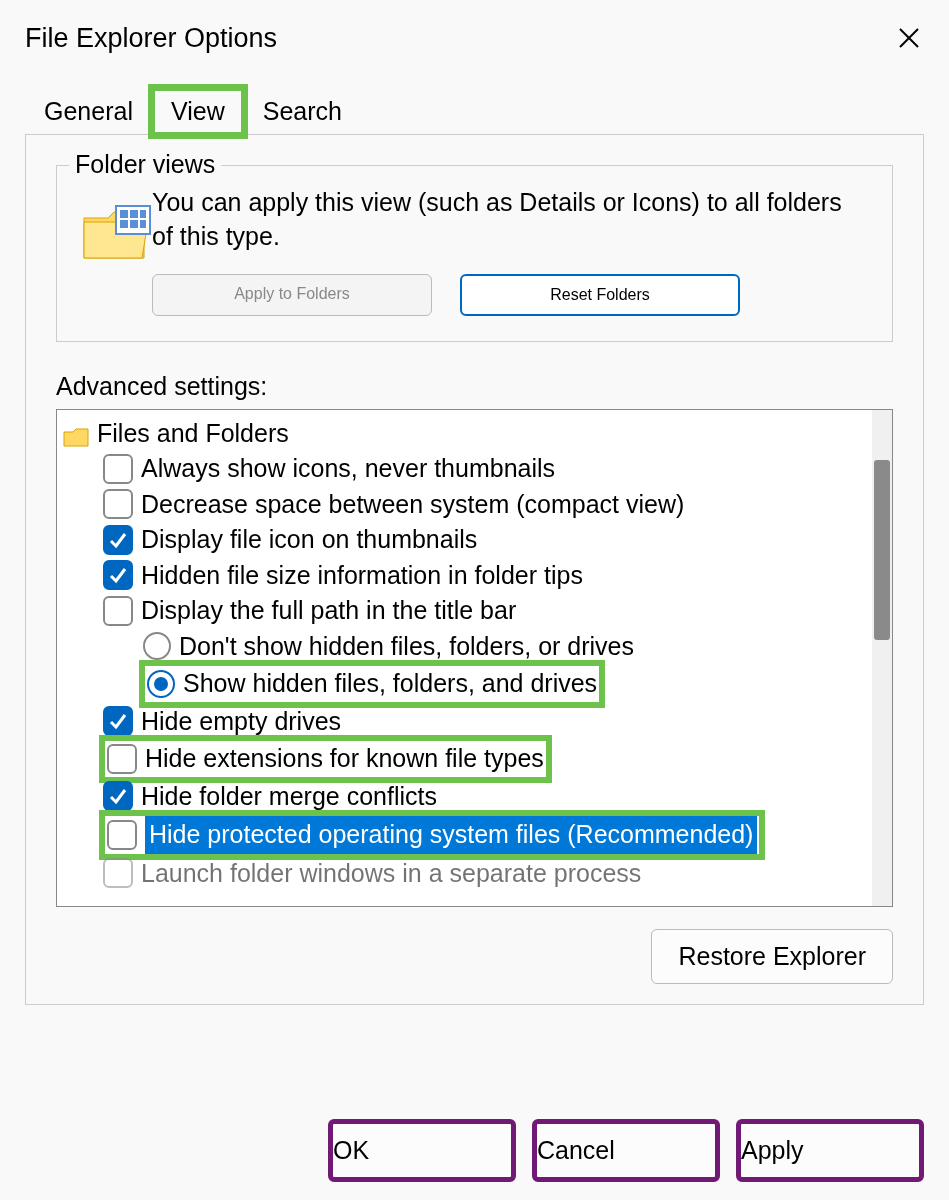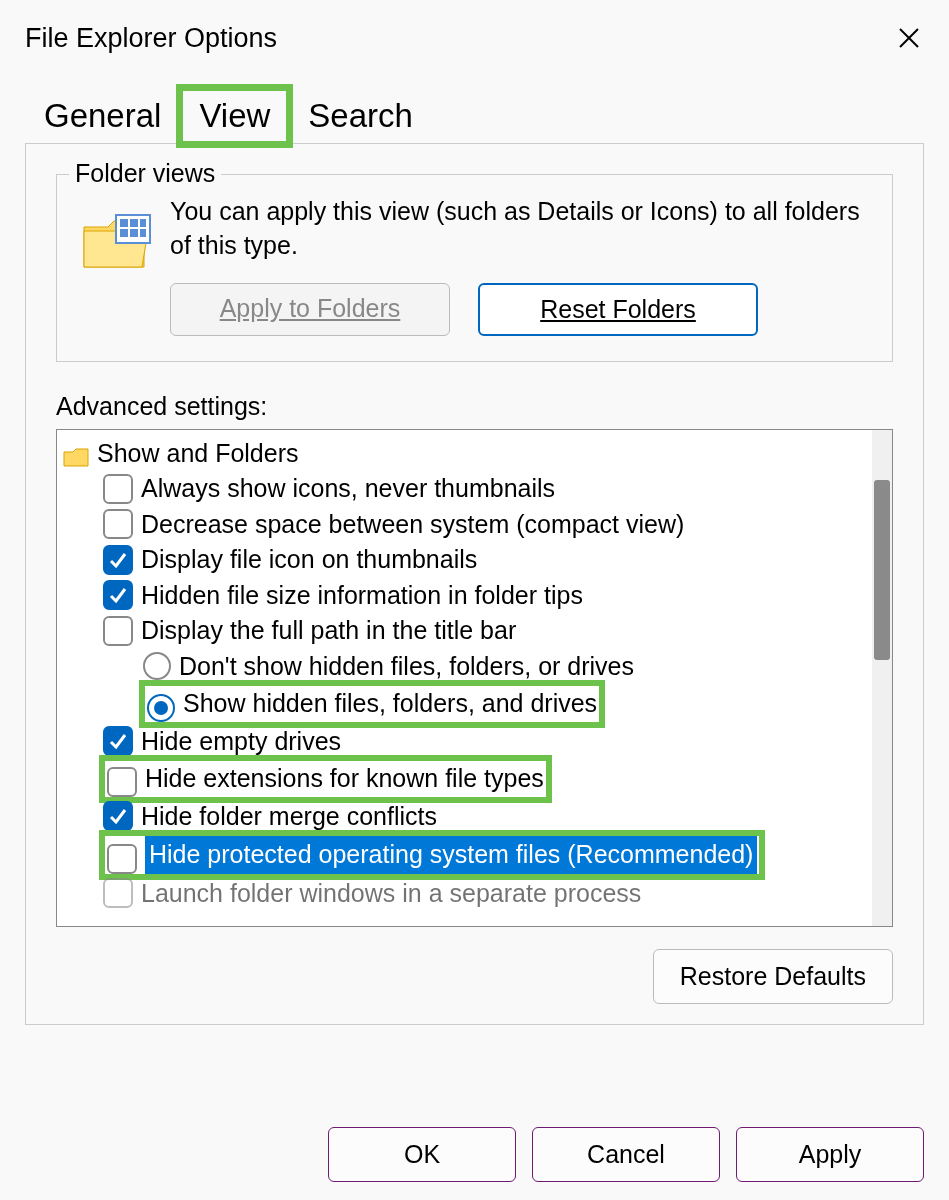--- a/index.html
+++ b/index.html
@@ -37,21 +37,21 @@
 }
 .close-btn svg { width: 24px; height: 24px; }
 
 .tabs-row {
   display: flex;
   padding-left: 25px;
   margin-top: 20px;
 }
 .tab {
   padding: 8px 18px;
-  font-size: 33px;
+  font-size: 25px;
   color: #000;
   border: 1px solid transparent;
   position: relative;
   cursor: pointer;
 }
 .tab.active {
   background: #f9f9f9;
   border: 1px solid #ccc;
   border-bottom: 1px solid #f9f9f9;
   z-index: 2;
@@ -79,49 +79,47 @@
   position: absolute;
   top: -16px;
   left: 12px;
   background: #f9f9f9;
   padding: 0 6px;
   font-size: 25px;
   color: #000;
 }
 .fv-row {
   display: flex;
-  gap: 18px;
   align-items: flex-start;
 }
 .folder-icon {
   margin-top: 18px;
   width: 70px;
   flex-shrink: 0;
 }
 .fv-right { flex: 1; }
 .fv-desc {
   font-size: 25px;
   line-height: 1.35;
   color: #000;
   margin-bottom: 20px;
 }
 .fv-buttons {
   display: flex;
   gap: 28px;
 }
 .btn {
-  font-size: 25px;
+  font-size: 16px;
   padding: 10px 0;
   border-radius: 6px;
   border: 1px solid #bbb;
   background: #f6f6f6;
   text-align: center;
   cursor: pointer;
   min-width: 280px;
-  text-decoration: underline;
 }
 .btn.disabled {
   color: #888;
   background: #f4f4f4;
   cursor: default;
 }
 .btn.outlined {
   border: 2px solid #0067c0;
   background: #fff;
   color: #000;
@@ -208,21 +206,21 @@
   background: #0078d7;
   color: #fff;
   padding: 1px 4px;
 }
 .hl-box {
   outline: 6px solid #6cc24a;
   outline-offset: -2px;
 }
 .row-wrap {
   display: inline-flex;
-  align-items: flex-end;
+  align-items: center;
   gap: 8px;
   padding: 2px 4px;
 }
 .restore-row {
   display: flex;
   justify-content: flex-end;
   margin-top: 22px;
 }
 .restore-btn {
   font-size: 25px;
@@ -236,22 +234,22 @@
   position: absolute;
   bottom: 18px;
   right: 25px;
   display: flex;
   gap: 16px;
 }
 .bottom-buttons .bbtn {
   font-size: 25px;
   width: 188px;
   padding: 12px 0;
-  text-align: center;
-  border: 1px solid #701a75;
+  text-align: left;
+  border: 5px solid #701a75;
   border-radius: 6px;
   background: #fcfcfc;
   cursor: pointer;
 }
 </style>
 </head>
 <body>
 
 <div class="dialog">
 
@@ -302,21 +300,21 @@
     <div class="adv-label">Advanced settings:</div>
 
     <div class="adv-box">
       <div class="tree">
         <div class="tree-row">
           <span class="mini-folder">
             <svg viewBox="0 0 26 22">
                 <path d="M1 6 L10 6 L13 3 L25 3 L25 20 L1 20 Z" fill="#ffd863" stroke="#d9a400"></path>
               </svg>
           </span>
-          <span>Show and Folders</span>
+          <span>Files and Folders</span>
         </div>
 
         <div class="tree-row indent-1">
           <span class="chk"></span>
           <span>Always show icons, never thumbnails</span>
         </div>
 
         <div class="tree-row indent-1">
           <span class="chk"></span>
           <span>Decrease space between system (compact view)</span>
@@ -395,21 +393,21 @@
           <span>Launch folder windows in a separate process</span>
         </div>
       </div>
 
       <div class="adv-scroll">
         <div class="adv-thumb"></div>
       </div>
     </div>
 
     <div class="restore-row">
-      <div class="restore-btn">Restore Defaults</div>
+      <div class="restore-btn">Restore Explorer</div>
     </div>
 
   </div>
 
   <div class="bottom-buttons">
     <div class="bbtn">OK</div>
     <div class="bbtn">Cancel</div>
     <div class="bbtn">Apply</div>
   </div>
 

